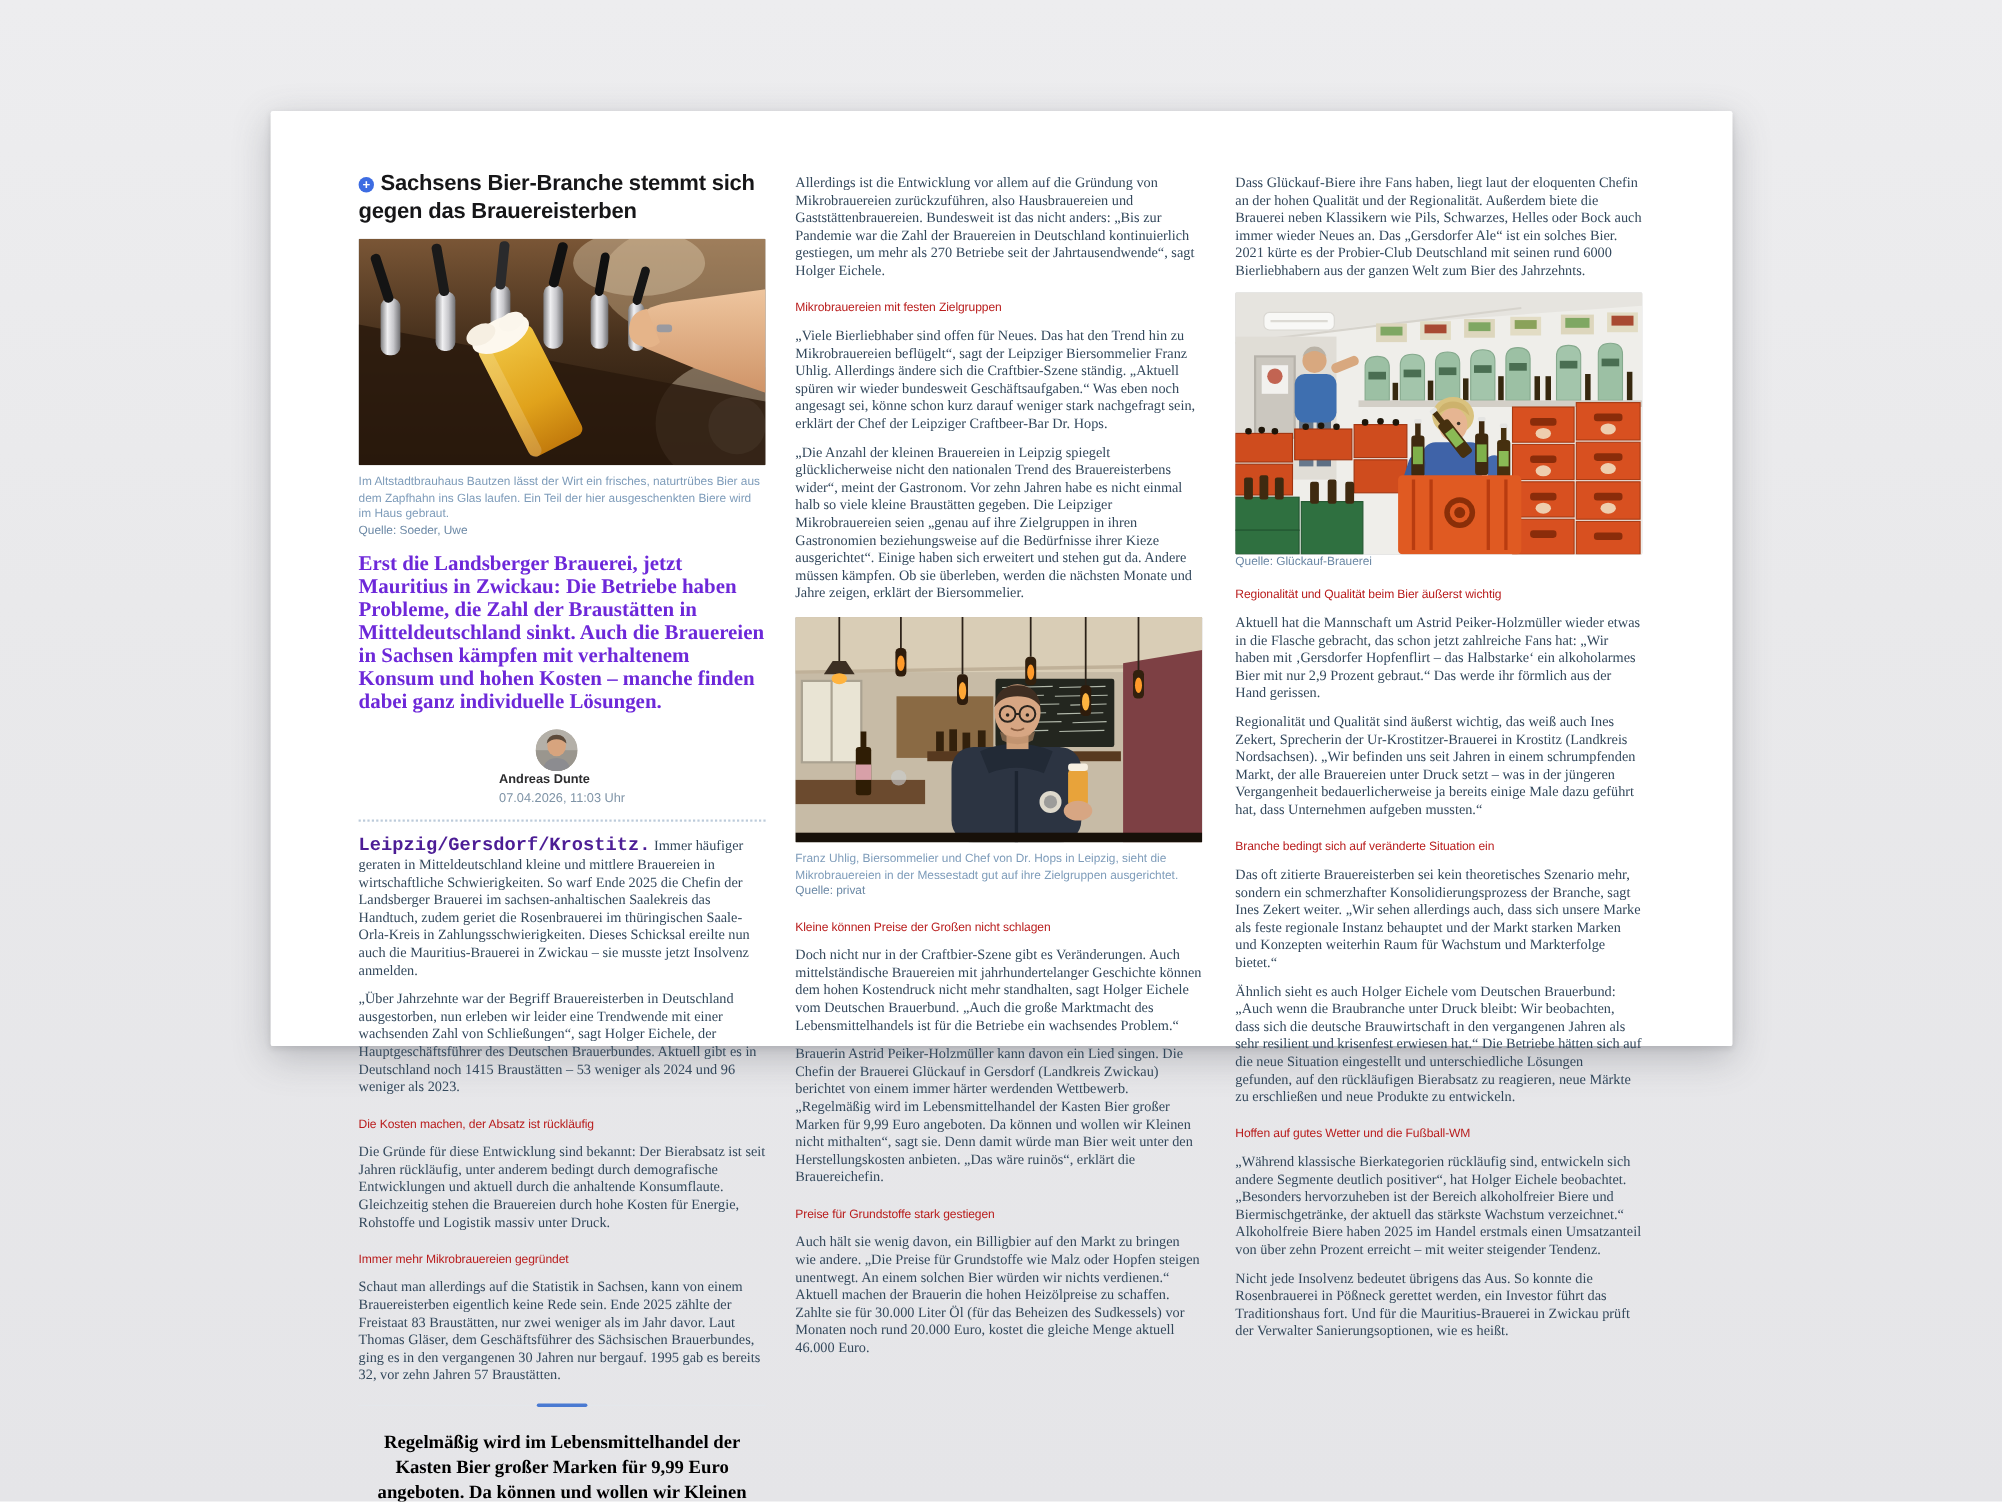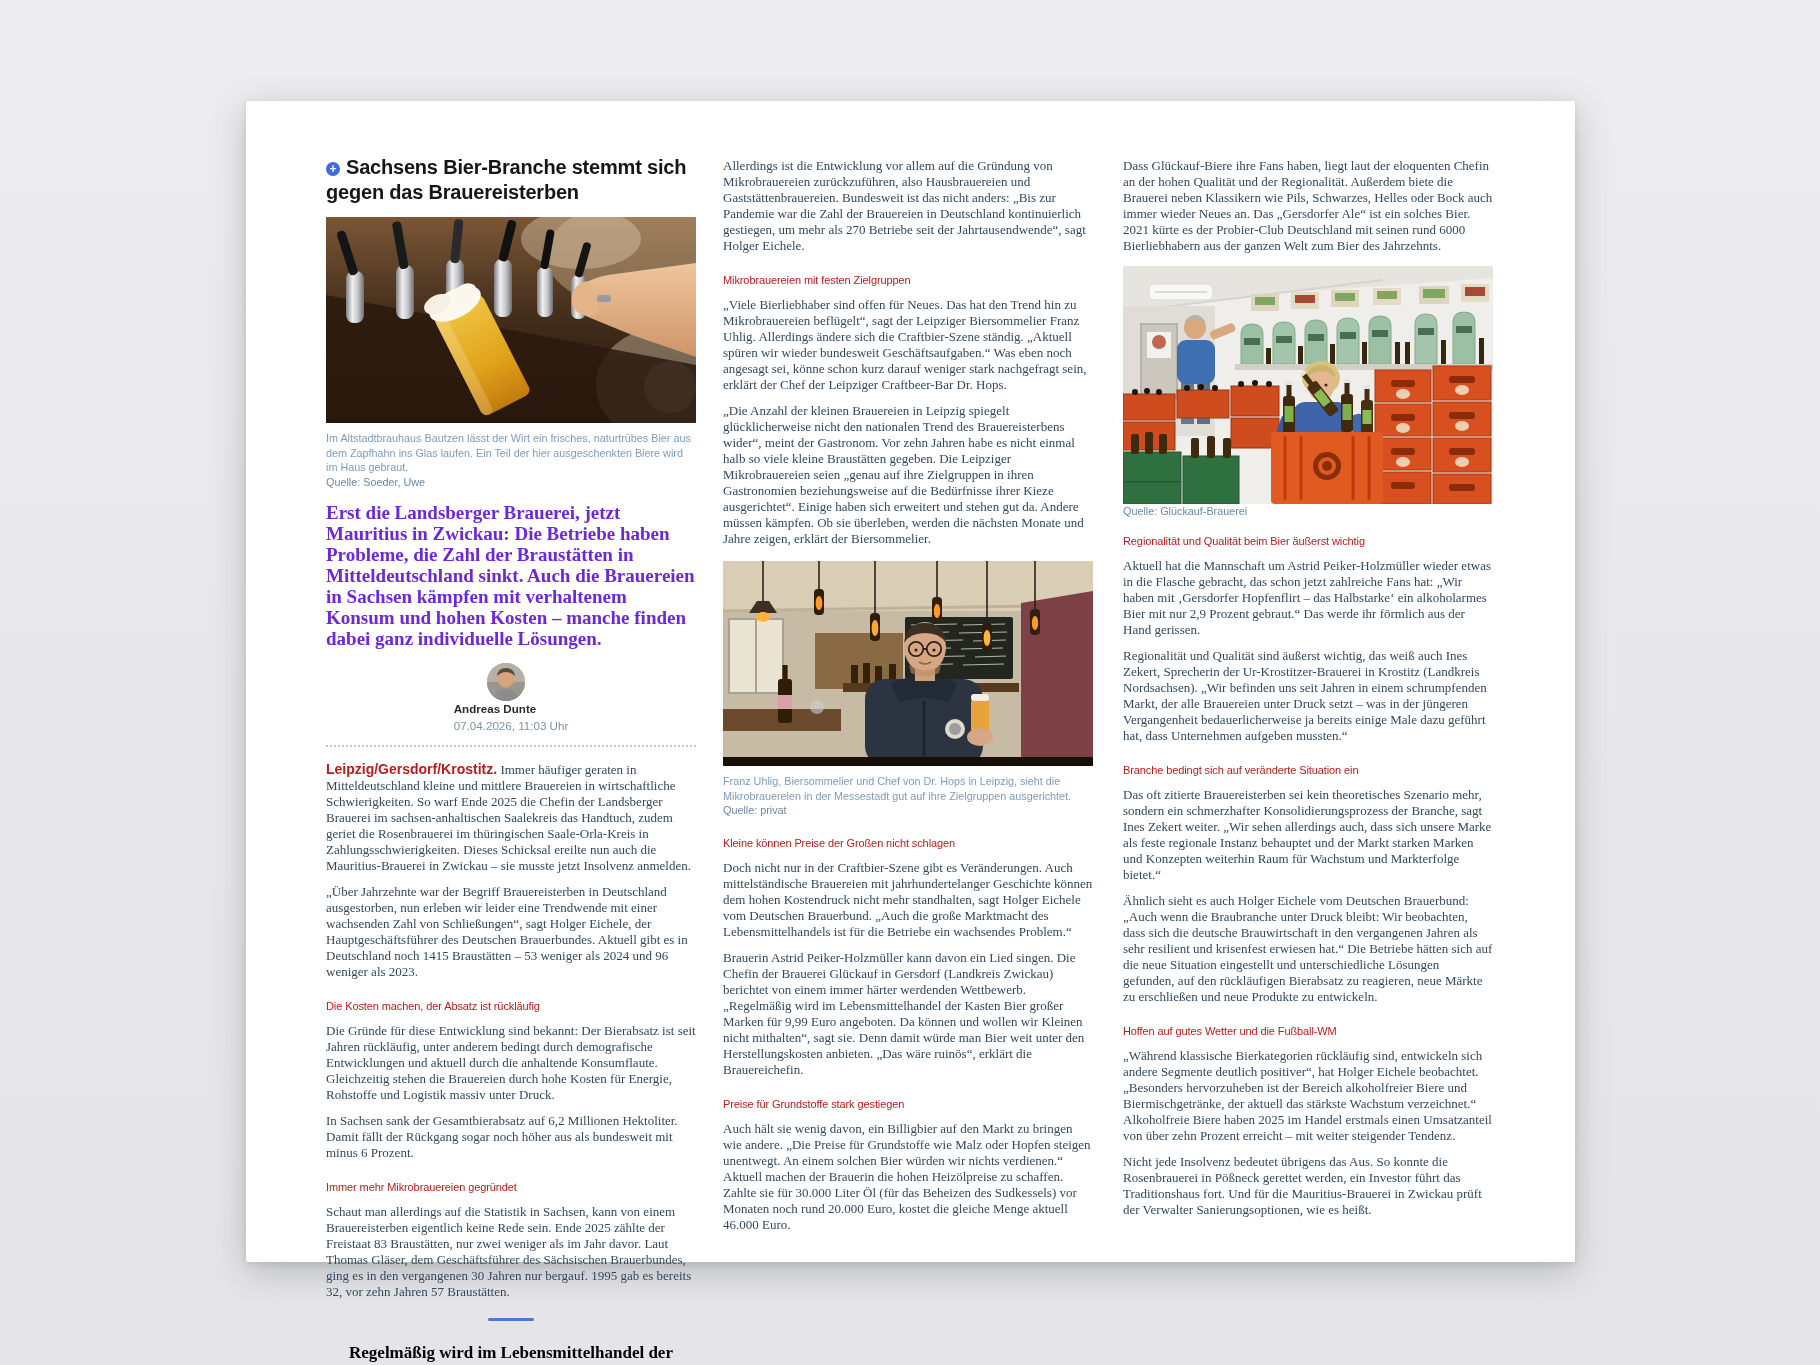--- a/index.html
+++ b/index.html
@@ -3,21 +3,21 @@
 <meta charset="utf-8">
 <style>
   html,body{margin:0;padding:0;}
   body{
     width:1820px;height:1365px;position:relative;overflow:hidden;
     background:linear-gradient(180deg,#ededef 0%,#e9e9eb 40%,#e5e5e8 100%);
     font-family:"Liberation Sans",sans-serif;
     -webkit-font-smoothing:antialiased;
   }
   .card{
-    position:absolute;left:246px;top:101px;width:1329px;height:1161px;
+    position:absolute;left:246px;top:101px;width:1329px;height:850px;
     background:#ffffff;border-radius:2px;
     box-shadow:0 10px 34px rgba(80,82,92,.30),0 2px 6px rgba(0,0,0,.10);
   }
   .col{position:absolute;top:54px;width:370px;}
   .col1{left:80px;} .col2{left:477px;} .col3{left:877px;}
 
   .title{
     font-size:20px;line-height:25px;font-weight:bold;color:#161618;
     letter-spacing:-.2px;margin:0 0 12px 0;
   }
@@ -37,21 +37,21 @@
   }
   .author-row{display:flex;align-items:center;margin:2px 0 12px 0;flex-direction:column;}
   .avatar{width:38px;height:38px;border-radius:50%;overflow:hidden;flex:0 0 38px;margin-right:10px;background:#b9b4ac;}
   .author-name{font-size:11.6px;font-weight:bold;color:#2c2c2e;line-height:15px;}
   .author-date{font-size:11.6px;color:#7e93a6;line-height:15px;margin-top:2px;}
   .dotline{border:0;border-top:2px dotted #bccbda;margin:2px 0 14px 0;}
   p.body{
     font-family:"Liberation Serif",serif;font-size:13px;line-height:16px;
     color:#33485c;margin:0 0 10px 0;
   }
-  .lead-loc{font-family:Liberation Sans, sans-serif;font-weight:bold;font-size:14px;color:#b91c1c;}
+  .lead-loc{font-family:Liberation Mono, monospace;font-weight:bold;font-size:17px;color:#4c1d95;}
   h2.sub{
     font-size:11px;line-height:19px;font-weight:normal;color:#b91c1c;
     margin:17px 0 7px 0;letter-spacing:-.1px;
   }
   .q-sep{position:relative;height:3px;margin:18px 0 0 0;}
   .q-sep .line{position:absolute;left:0;right:0;top:1px;height:1px;background:#e4e8ec;}
   .q-sep .blue{position:absolute;left:50%;margin-left:-23px;top:0;width:46px;height:3px;background:#4a7ad2;border-radius:2px;}
   .pullquote{
     font-family:"Liberation Serif",serif;font-weight:bold;color:#000000;
     font-size:17px;line-height:23px;text-align:center;margin:20px 6px 12px 6px;
@@ -155,21 +155,20 @@
         <div class="author-name">Andreas Dunte</div>
         <div class="author-date">07.04.2026, 11:03 Uhr</div>
       </div>
     </div>
     <hr class="dotline">
 
     <p class="body"><span class="lead-loc">Leipzig/Gersdorf/Krostitz.</span><span> Immer häufiger geraten in Mitteldeutschland kleine und mittlere Brauereien in wirtschaftliche Schwierigkeiten. So warf Ende 2025 die Chefin der Landsberger Brauerei im sachsen-anhaltischen Saalekreis das Handtuch, zudem geriet die Rosenbrauerei im thüringischen Saale-Orla-Kreis in Zahlungsschwierigkeiten. Dieses Schicksal ereilte nun auch die Mauritius-Brauerei in Zwickau – sie musste jetzt Insolvenz anmelden.</span></p>
     <p class="body">„Über Jahrzehnte war der Begriff Brauereisterben in Deutschland ausgestorben, nun erleben wir leider eine Trendwende mit einer wachsenden Zahl von Schließungen“, sagt Holger Eichele, der Hauptgeschäftsführer des Deutschen Brauerbundes. Aktuell gibt es in Deutschland noch 1415 Braustätten – 53 weniger als 2024 und 96 weniger als 2023.</p>
     <h2 class="sub">Die Kosten machen, der Absatz ist rückläufig</h2>
     <p class="body">Die Gründe für diese Entwicklung sind bekannt: Der Bierabsatz ist seit Jahren rückläufig, unter anderem bedingt durch demografische Entwicklungen und aktuell durch die anhaltende Konsumflaute. Gleichzeitig stehen die Brauereien durch hohe Kosten für Energie, Rohstoffe und Logistik massiv unter Druck.</p>
-    <p class="body">In Sachsen sank der Gesamtbierabsatz auf 6,2 Millionen Hektoliter. Damit fällt der Rückgang sogar noch höher aus als bundesweit mit minus 6 Prozent.</p>
     <h2 class="sub">Immer mehr Mikrobrauereien gegründet</h2>
     <p class="body">Schaut man allerdings auf die Statistik in Sachsen, kann von einem Brauereisterben eigentlich keine Rede sein. Ende 2025 zählte der Freistaat 83 Braustätten, nur zwei weniger als im Jahr davor. Laut Thomas Gläser, dem Geschäftsführer des Sächsischen Brauerbundes, ging es in den vergangenen 30 Jahren nur bergauf. 1995 gab es bereits 32, vor zehn Jahren 57 Braustätten.</p>
 
     <div class="q-sep">
       <div class="line"></div>
       <div class="blue"></div>
     </div>
     <div class="pullquote">Regelmäßig wird im Lebensmittelhandel der Kasten Bier großer Marken für 9,99 Euro angeboten. Da können und wollen wir Kleinen nicht mithalten.</div>
 
   </div>

